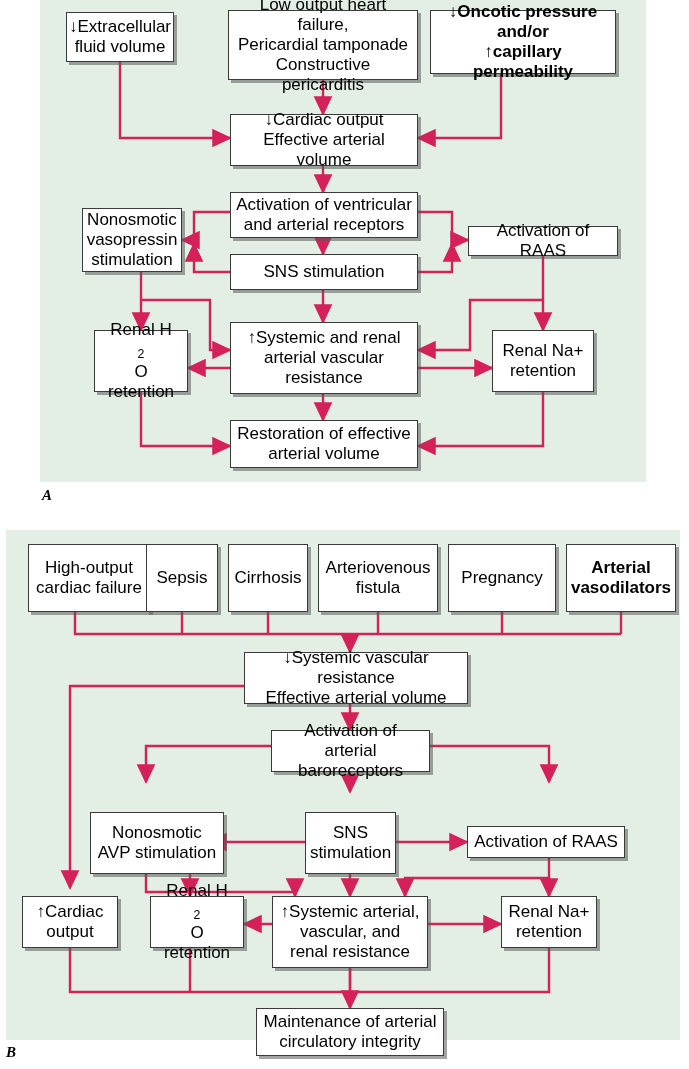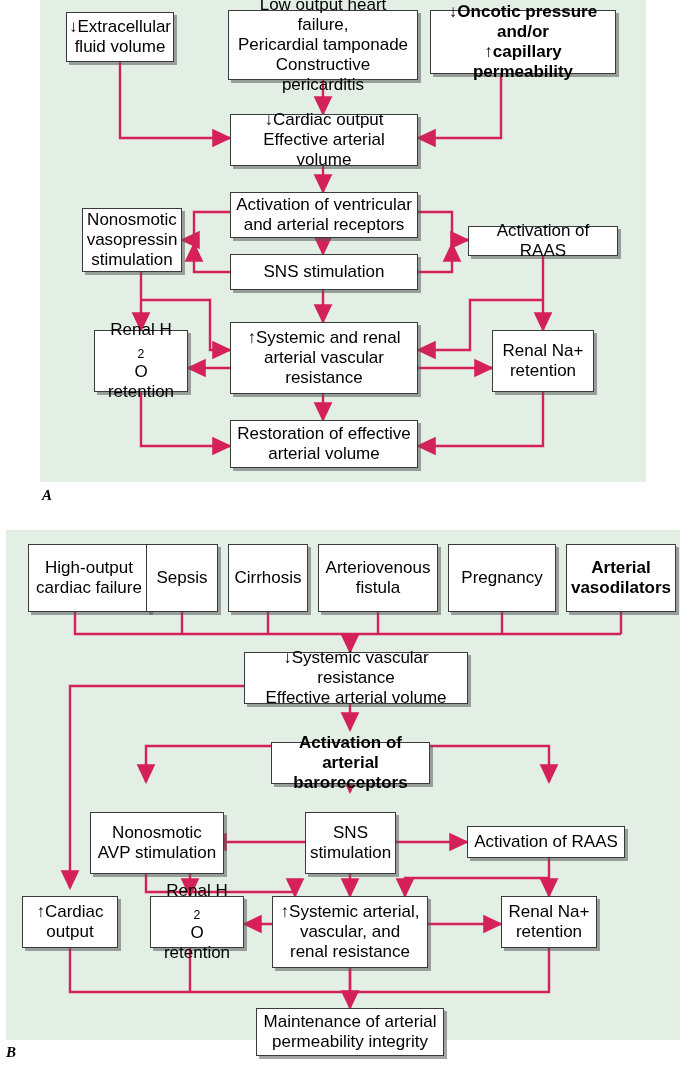--- a/index.html
+++ b/index.html
@@ -225,21 +225,21 @@
   <div class="box" style="left:560px;top:14px;width:110px;height:68px;font-weight:bold;">
     <span>Arterial
 vasodilators</span>
   </div>
 
   <div class="box" style="left:238px;top:122px;width:224px;height:52px;">
     <span>↓Systemic vascular resistance
 Effective arterial volume</span>
   </div>
 
-  <div class="box" style="left:265px;top:212px;width:159px;height:42px;font-weight:bold;">
+  <div class="box" style="left:265px;top:200px;width:159px;height:42px;">
     <span>Activation of arterial
 baroreceptors</span>
   </div>
 
   <div class="box" style="left:84px;top:282px;width:134px;height:62px;">
     <span>Nonosmotic
 AVP stimulation</span>
   </div>
 
   <div class="box" style="left:299px;top:282px;width:91px;height:62px;">
@@ -267,17 +267,17 @@
 renal resistance</span>
   </div>
 
   <div class="box" style="left:495px;top:366px;width:96px;height:52px;">
     <span>Renal Na+
 retention</span>
   </div>
 
   <div class="box" style="left:250px;top:478px;width:188px;height:48px;">
     <span>Maintenance of arterial
-permeability integrity</span>
+circulatory integrity</span>
   </div>
 </div>
 
 <div class="panel-label" id="label-b">B</div>
 
 </body></html>

